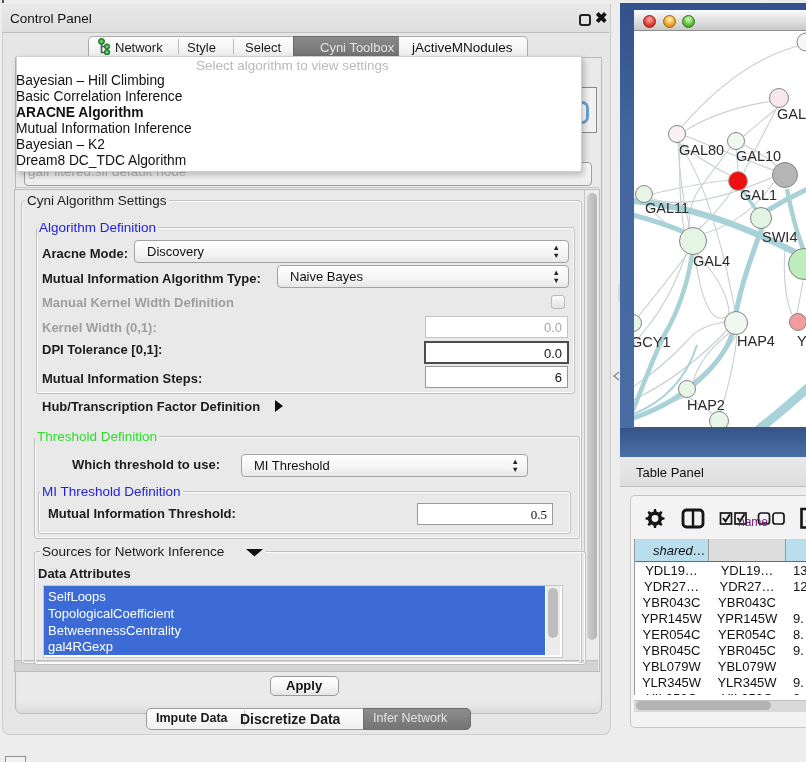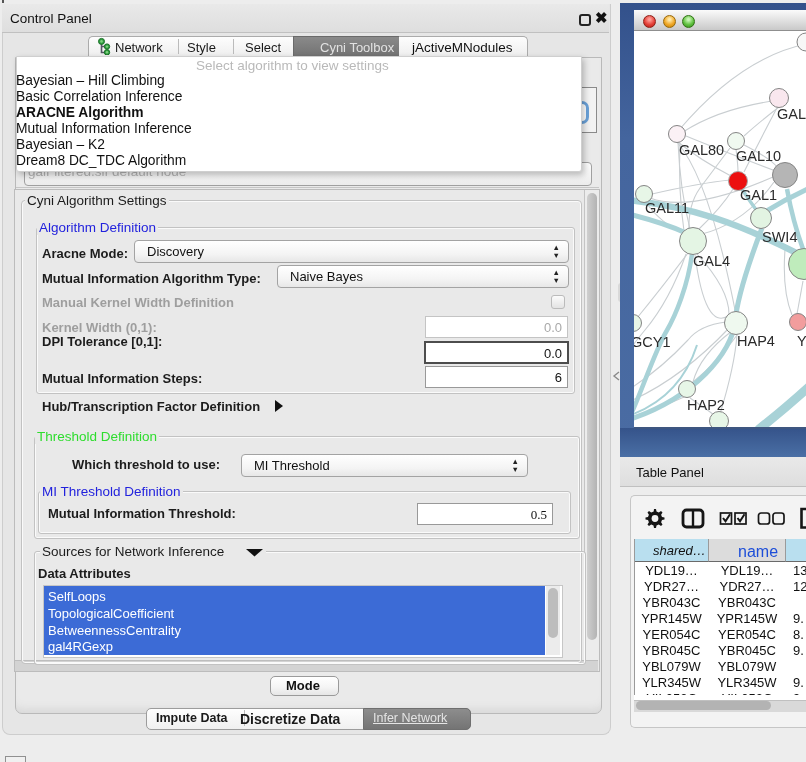--- a/index.html
+++ b/index.html
@@ -89,21 +89,21 @@
 <div class="combo" style="left:277px;top:265px;width:290px;height:21px;">
   <span class="tx">Naive Bayes</span>
     <span class="arr">▲<br>▼</span>
 </div>
 <div class="lbl abs" style="left:42px;top:295px;color:#9e9e9e;">Manual Kernel Width Definition</div>
 <div class="abs" style="left:551px;top:295px;width:12px;height:12px;border:1px solid #bbb;border-radius:3px;background:linear-gradient(#fbfbfb,#e3e3e3);"></div>
 <div class="lbl abs" style="left:42px;top:320px;color:#9e9e9e;">Kernel Width (0,1):</div>
 <div class="field" style="left:425px;top:316px;width:141px;height:20px;border-color:#c4c4c4;">
     <span style="color:#a9a9a9;">0.0</span>
   </div>
-<div class="lbl abs" style="left:42px;top:334px;">DPI Tolerance [0,1]:</div>
+<div class="lbl abs" style="left:42px;top:342px;">DPI Tolerance [0,1]:</div>
 <div class="field" style="left:424px;top:341px;width:141px;height:19px;border:2px solid #4d4d4d;">
     <span>0.0</span>
   </div>
 <div class="lbl abs" style="left:42px;top:371px;">Mutual Information Steps:</div>
 <div class="field" style="left:425px;top:366px;width:141px;height:20px;">
     <span>6</span>
   </div>
 
 <div class="lbl abs" style="left:42px;top:399px;">Hub/Transcription Factor Definition</div>
 <svg class="abs" style="left:272px;top:399px;" width="14" height="14">
@@ -132,30 +132,30 @@
 <div class="lbl abs" style="left:38px;top:566px;">Data Attributes</div>
 
 <div class="abs" style="left:43px;top:585px;width:518px;height:71px;background:#fff;border:1px solid #c6c6c6;"></div>
 <div class="abs" style="left:44px;top:586px;width:501px;height:69px;background:#3c6bd6;"></div>
 <div class="abs" style="left:48px;top:589px;font-size:13px;color:#fff;line-height:16.8px;">SelfLoops<br>TopologicalCoefficient<br>BetweennessCentrality<br>gal4RGexp</div>
 <div class="abs" style="left:546px;top:586px;width:14px;height:69px;background:#ececec;"></div>
 <div class="abs" style="left:548px;top:588px;width:10px;height:50px;background:#bdbdbd;border-radius:5px;"></div>
 
 <div class="abs" style="left:270px;top:676px;width:67px;height:18px;border:1px solid #9a9a9a;border-radius:5px;
      background:linear-gradient(#ffffff,#f5f5f5 55%,#e6e6e6);"></div>
-<div class="abs" style="left:286px;top:678px;font-size:13px;font-weight:bold;color:#111;">Mode</div>
+<div class="abs" style="left:286px;top:678px;font-size:13px;font-weight:bold;color:#111;">Apply</div>
 
 <div class="abs" style="left:146px;top:708px;width:323px;height:20px;border:1px solid #9c9c9c;border-radius:5px;
      background:linear-gradient(#fefefe,#f0f0f0);"></div>
 <div class="abs" style="left:363px;top:708px;width:106px;height:20px;border:1px solid #6f6f6f;border-radius:0 5px 5px 0;
      background:linear-gradient(#8d8d8d,#747474);"></div>
 <div class="abs" style="left:244px;top:710px;width:1px;height:16px;background:#bbb;"></div>
 <div class="abs" style="left:156px;top:711px;font-size:12.5px;font-weight:bold;color:#1a1a1a;">Impute Data</div>
 <div class="abs" style="left:240px;top:711px;font-size:14px;font-weight:bold;color:#1a1a1a;">Discretize Data</div>
-<div class="abs" style="left:373px;top:711px;font-size:12.5px;color:#e4e4e4;text-decoration:underline;">Infer Network</div>
+<div class="abs" style="left:373px;top:711px;font-size:12.5px;color:#e4e4e4;">Infer Network</div>
 
 <div class="abs" style="left:16px;top:56px;width:564px;height:114px;background:#fff;
      border:1px solid #cfcfcf;border-radius:0 0 3px 3px;box-shadow:2px 3px 6px rgba(0,0,0,0.25);"></div>
 <div class="abs" style="left:196px;top:58px;font-size:13.5px;color:#b9b9b9;">Select algorithm to view settings</div>
 <div class="abs" style="left:16px;top:73px;font-size:13.8px;color:#111;line-height:16px;">
 Bayesian – Hill Climbing<br>
 Basic Correlation Inference<br>
 <b>ARACNE Algorithm</b><br>
 Mutual Information Inference<br>
 Bayesian – K2<br>
@@ -286,21 +286,21 @@
   </g>
   <path d="M157.5,2 L166,2 L170,6 L170,20.5 L157.5,20.5 Z" fill="none" stroke="#161616" stroke-width="2.6"></path>
   <path d="M164.5,1.5 L164.5,7.5 L170,7.5" fill="none" stroke="#161616" stroke-width="1.6"></path>
 </svg>
 
 <div class="abs" style="left:634px;top:539px;width:172px;height:161px;background:#fff;border-left:1px solid #9a9a9a;"></div>
 <div class="abs" style="left:635px;top:539px;width:73px;height:22px;background:#b9dfef;border-right:1px solid #9a9a9a;border-bottom:1px solid #6a6a6a;"></div>
 <div class="abs" style="left:709px;top:539px;width:76px;height:22px;background:#dcdcdc;border-right:1px solid #9a9a9a;border-bottom:1px solid #6a6a6a;"></div>
 <div class="abs" style="left:786px;top:539px;width:20px;height:22px;background:#b9dfef;border-bottom:1px solid #6a6a6a;"></div>
 <div class="abs" style="left:653px;top:543px;font-size:13px;color:#111;font-style:italic;">shared…</div>
-<div class="abs" style="left:738px;top:543px;font-size:16px;color:#1d4ed8;">name</div>
+<div class="abs" style="left:738px;top:515px;font-size:12px;color:#701a75;">name</div>
 <div class="abs" style="left:636px;top:563px;width:71px;font-size:13px;color:#111;line-height:16px;text-align:center;">
 YDL19…<br>YDR27…<br>YBR043C<br>YPR145W<br>YER054C<br>YBR045C<br>YBL079W<br>YLR345W<br>YIL053C</div>
 <div class="abs" style="left:711px;top:563px;width:72px;font-size:13px;color:#111;line-height:16px;text-align:center;">
 YDL19…<br>YDR27…<br>YBR043C<br>YPR145W<br>YER054C<br>YBR045C<br>YBL079W<br>YLR345W<br>YIL053C</div>
 <div class="abs" style="left:793px;top:563px;width:20px;font-size:13px;color:#111;line-height:16px;">
 13<br>12<br><br>9.<br>8.<br>9.<br><br>9.<br>9.</div>
 <div class="abs" style="left:634px;top:695px;width:172px;height:5px;background:#fff;"></div>
 <div class="abs" style="left:634px;top:700px;width:172px;height:11px;background:#d9d9d9;border-top:1px solid #c0c0c0;"></div>
 <div class="abs" style="left:636px;top:701px;width:135px;height:9px;background:#b3b3b3;border-radius:5px;"></div>
 

